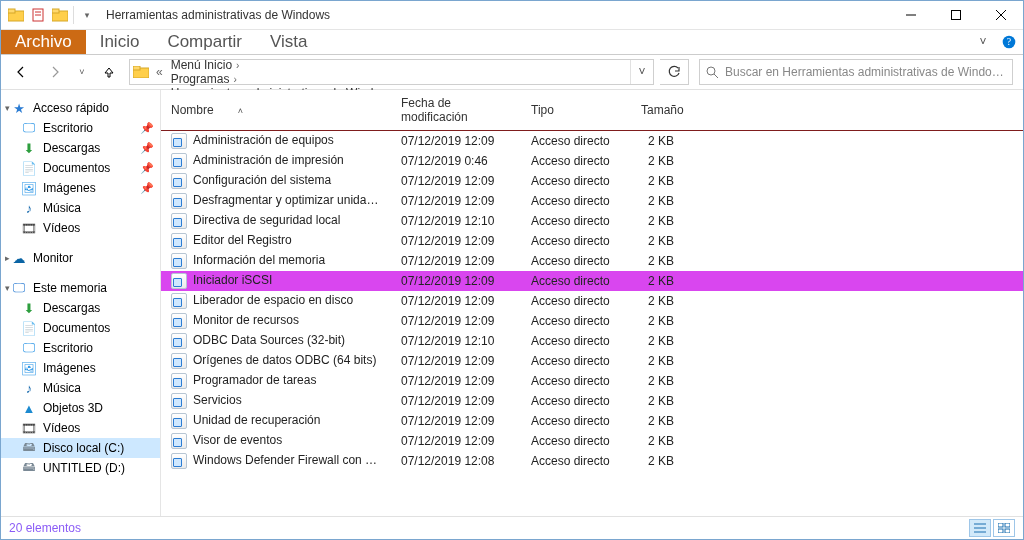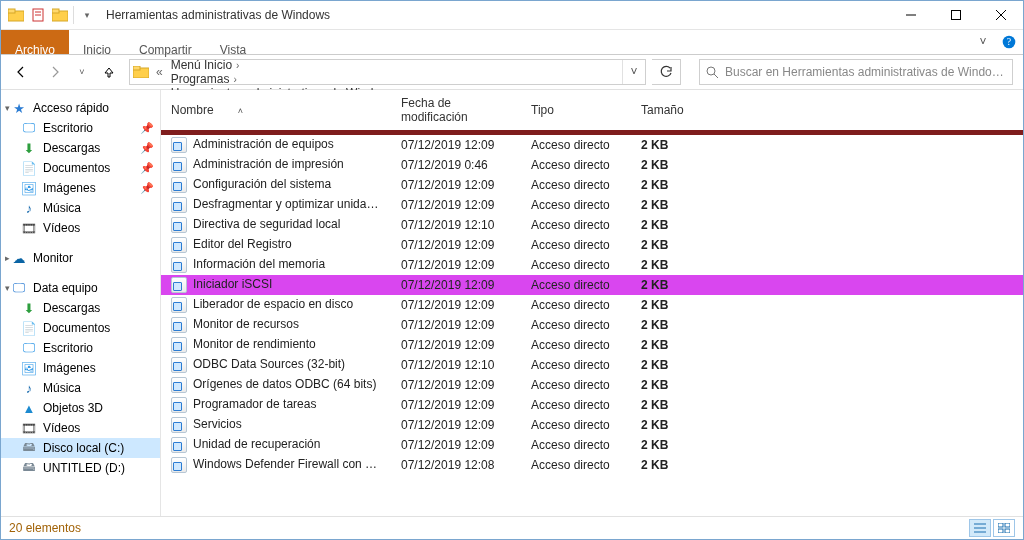--- a/index.html
+++ b/index.html
@@ -9,67 +9,67 @@
   .titlebar { height:28px; background:#fff; display:flex; align-items:center; border-bottom:1px solid #e5e5e5; }
   .tb-icons { display:flex; align-items:center; gap:0; padding-left:4px; }
   .tb-icon { width:22px; height:20px; display:flex; align-items:center; justify-content:center; }
   .tb-sep { width:0; height:18px; border-left:1px solid #ddd; margin:0 2px; }
   .tb-title { margin-left:8px; font-size:12px; color:#333; }
   .win-controls { margin-left:auto; display:flex; }
   .win-btn { width:45px; height:28px; display:flex; align-items:center; justify-content:center; cursor:pointer; }
 
   
   .ribbon { height:24px; display:flex; align-items:stretch; border-bottom:1px solid #ccc; background:#fff; position:relative; }
-  .ribbon-tab { padding:8px 14px; line-height:24px; font-size:12px; color:#555; cursor:pointer; }
+  .ribbon-tab { padding:0 14px; line-height:24px; font-size:17px; color:#555; cursor:pointer; }
   .ribbon-tab.active { background:#CC6A14; color:#fff; }
   .ribbon-spacer { flex:1; }
   .ribbon-expand { width:24px; display:flex; align-items:center; justify-content:center; cursor:pointer; color:#555;}
   .help { width:28px; display:flex; align-items:center; justify-content:center; cursor:pointer; color:#0078d7;}
 
   
   .navrow { height:34px; display:flex; align-items:center; gap:6px; padding:0 10px 0 6px; border-bottom:1px solid #e1e1e1; background:#fff;}
   .nav-btn { width:28px; height:28px; display:flex; align-items:center; justify-content:center; color:#666; cursor:pointer; border-radius:2px;}
   .nav-btn.enabled { color:#000; }
   .addr { flex:1; height:24px; border:1px solid #cfcfcf; display:flex; align-items:center; font-size:12px; color:#333; min-width:0;}
   .addr-icon { width:22px; display:flex; justify-content:center;}
   .crumb { padding:0 4px; cursor:pointer; display:flex; align-items:center; gap:4px;}
   .crumb .chev { color:#666; font-size:10px;}
   .addr-tail { margin-left:auto; display:flex;}
   .addr-drop { width:22px; height:24px; display:flex; align-items:center; justify-content:center; border-left:1px solid #e1e1e1; cursor:pointer; color:#555;}
   .refresh { width:28px; height:24px; border:1px solid #cfcfcf; border-left:none; display:flex; align-items:center; justify-content:center; cursor:pointer;}
-  .searchbox { width:300px; height:24px; border:1px solid #cfcfcf; margin-left:12px; display:flex; align-items:center; padding:0 6px; color:#888;}
+  .searchbox { width:300px; height:24px; border:1px solid #cfcfcf; margin-left:4px; display:flex; align-items:center; padding:0 6px; color:#888;}
   .searchbox .si { margin-right:6px; color:#777;}
   .searchbox span.ph { white-space:nowrap; overflow:hidden; text-overflow:ellipsis; }
 
   
   .body { flex:1; display:flex; min-height:0; }
   .sidebar { width:160px; border-right:1px solid #e5e5e5; overflow:auto; padding:8px 0 8px 0; box-sizing:border-box; background:#fff;}
   .side-section { margin-bottom:10px; }
   .side-item { display:flex; align-items:center; height:20px; padding:0 6px 0 20px; gap:6px; cursor:pointer; white-space:nowrap; position:relative;}
   .side-item.root { padding-left:10px; font-size:12px;}
   .side-item .exp { position:absolute; left:4px; color:#666; font-size:9px; width:10px;}
   .side-item.selected { background:#cde8ff; }
   .pin { margin-left:auto; color:#555; font-size:11px;}
   .sb-icon { width:16px; height:16px; display:inline-flex; align-items:center; justify-content:center; font-size:13px;}
   .clr-star{color:#2b7cd3;} .clr-desk{color:#2994e6;} .clr-down{color:#2e9e3f;} .clr-docs{color:#7a8995;} .clr-img{color:#2994e6;} .clr-mus{color:#1e6fb0;} .clr-vid{color:#3a3a3a;} .clr-od{color:#0a64a4;} .clr-pc{color:#2b7cd3;} .clr-3d{color:#1c8ad0;} .clr-dr{color:#7a8995;} .clr-usb{color:#7a8995;}
 
   .filepane { flex:1; overflow:auto; }
   table.files { border-collapse:collapse; width:100%; table-layout:fixed;}
-  table.files th { text-align:left; font-weight:normal; color:#333; font-size:12px; padding:6px 10px; border-bottom:5px solid #7f1d1d; cursor:pointer; position:sticky; top:0; background:#fff;}
+  table.files th { text-align:left; font-weight:normal; color:#333; font-size:12px; padding:6px 10px; border-bottom:1px solid #7f1d1d; cursor:pointer; position:sticky; top:0; background:#fff;}
   table.files th .sort { color:#555; font-size:9px; margin-left:24px;}
   col.c-name{width:230px;} col.c-date{width:130px;} col.c-type{width:110px;} col.c-size{width:60px;} col.c-fill{width:auto;}
   table.files td { padding:1px 10px; font-size:12px; color:#222; height:18px; vertical-align:middle; white-space:nowrap; overflow:hidden; text-overflow:ellipsis;}
   table.files tr.row.selected td { background:#d946ef; }
   td.date,td.type,th.date,th.type { color:#555; }
-  td.size,th.size { text-align:left; color:#555; padding-right:24px;font-weight:bold; }
+  td.size,th.size { text-align:center; color:#555; padding-right:24px; }
   .file-icon { width:16px; height:16px; display:inline-block; vertical-align:middle; margin-right:6px; background:linear-gradient(#fff,#eaeaea); border:1px solid #b7c6d4; border-radius:2px; position:relative; box-sizing:border-box;}
   .file-icon::after{content:""; position:absolute; left:1px; bottom:1px; width:7px; height:7px; border:1px solid #2b7cd3; background:#cfe8ff; border-radius:1px;}
 
   
-  .statusbar { height:22px; border-top:1px solid #e1e1e1; display:flex; align-items:center; padding:0 8px; font-size:12px; color:#a16207; background:#fff;}
+  .statusbar { height:22px; border-top:1px solid #e1e1e1; display:flex; align-items:center; padding:0 8px; font-size:12px; color:#8b5cf6; background:#fff;}
   .statusbar .views { margin-left:auto; display:flex; gap:2px;}
   .view-btn{ width:20px; height:16px; border:1px solid #9ec6e8; display:flex; align-items:center; justify-content:center; font-size:10px; color:#1a6fb0; cursor:pointer;}
   .view-btn.active{ background:#d2e9fa;}
 
   
   svg { display:block; }
 </style>
 </head>
 <body>
 
@@ -245,21 +245,21 @@
         <div class="side-item root">
           <span class="exp">▸</span>
           <span class="sb-icon clr-od">☁</span>
           <span>Monitor</span>
         </div>
       </div>
       <div class="side-section">
         <div class="side-item root">
           <span class="exp">▾</span>
           <span class="sb-icon clr-pc">🖵</span>
-          <span>Data equipo</span>
+          <span>Este memoria</span>
         </div>
         <div id="pc-items">
             <div class="side-item">
               <span class="sb-icon clr-down">⬇</span>
               <span>Descargas</span>
             </div>
             <div class="side-item">
               <span class="sb-icon clr-docs">📄</span>
               <span>Documentos</span>
             </div>
@@ -378,27 +378,20 @@
               <td></td>
             </tr>
             <tr class="row">
               <td><span class="file-icon"></span><span>Monitor de recursos</span></td>
               <td class="date">07/12/2019 12:09</td>
               <td class="type">Acceso directo</td>
               <td class="size">2 KB</td>
               <td></td>
             </tr>
             <tr class="row">
-              <td><span class="file-icon"></span><span>Monitor de rendimiento</span></td>
-              <td class="date">07/12/2019 12:09</td>
-              <td class="type">Acceso directo</td>
-              <td class="size">2 KB</td>
-              <td></td>
-            </tr>
-            <tr class="row">
               <td><span class="file-icon"></span><span>ODBC Data Sources (32-bit)</span></td>
               <td class="date">07/12/2019 12:10</td>
               <td class="type">Acceso directo</td>
               <td class="size">2 KB</td>
               <td></td>
             </tr>
             <tr class="row">
               <td><span class="file-icon"></span><span>Orígenes de datos ODBC (64 bits)</span></td>
               <td class="date">07/12/2019 12:09</td>
               <td class="type">Acceso directo</td>
@@ -414,20 +407,27 @@
             </tr>
             <tr class="row">
               <td><span class="file-icon"></span><span>Servicios</span></td>
               <td class="date">07/12/2019 12:09</td>
               <td class="type">Acceso directo</td>
               <td class="size">2 KB</td>
               <td></td>
             </tr>
             <tr class="row">
               <td><span class="file-icon"></span><span>Unidad de recuperación</span></td>
+              <td class="date">07/12/2019 12:09</td>
+              <td class="type">Acceso directo</td>
+              <td class="size">2 KB</td>
+              <td></td>
+            </tr>
+            <tr class="row">
+              <td><span class="file-icon"></span><span>Visor de eventos</span></td>
               <td class="date">07/12/2019 12:09</td>
               <td class="type">Acceso directo</td>
               <td class="size">2 KB</td>
               <td></td>
             </tr>
             <tr class="row">
               <td><span class="file-icon"></span><span>Windows Defender Firewall con segurida...</span></td>
               <td class="date">07/12/2019 12:08</td>
               <td class="type">Acceso directo</td>
               <td class="size">2 KB</td>

